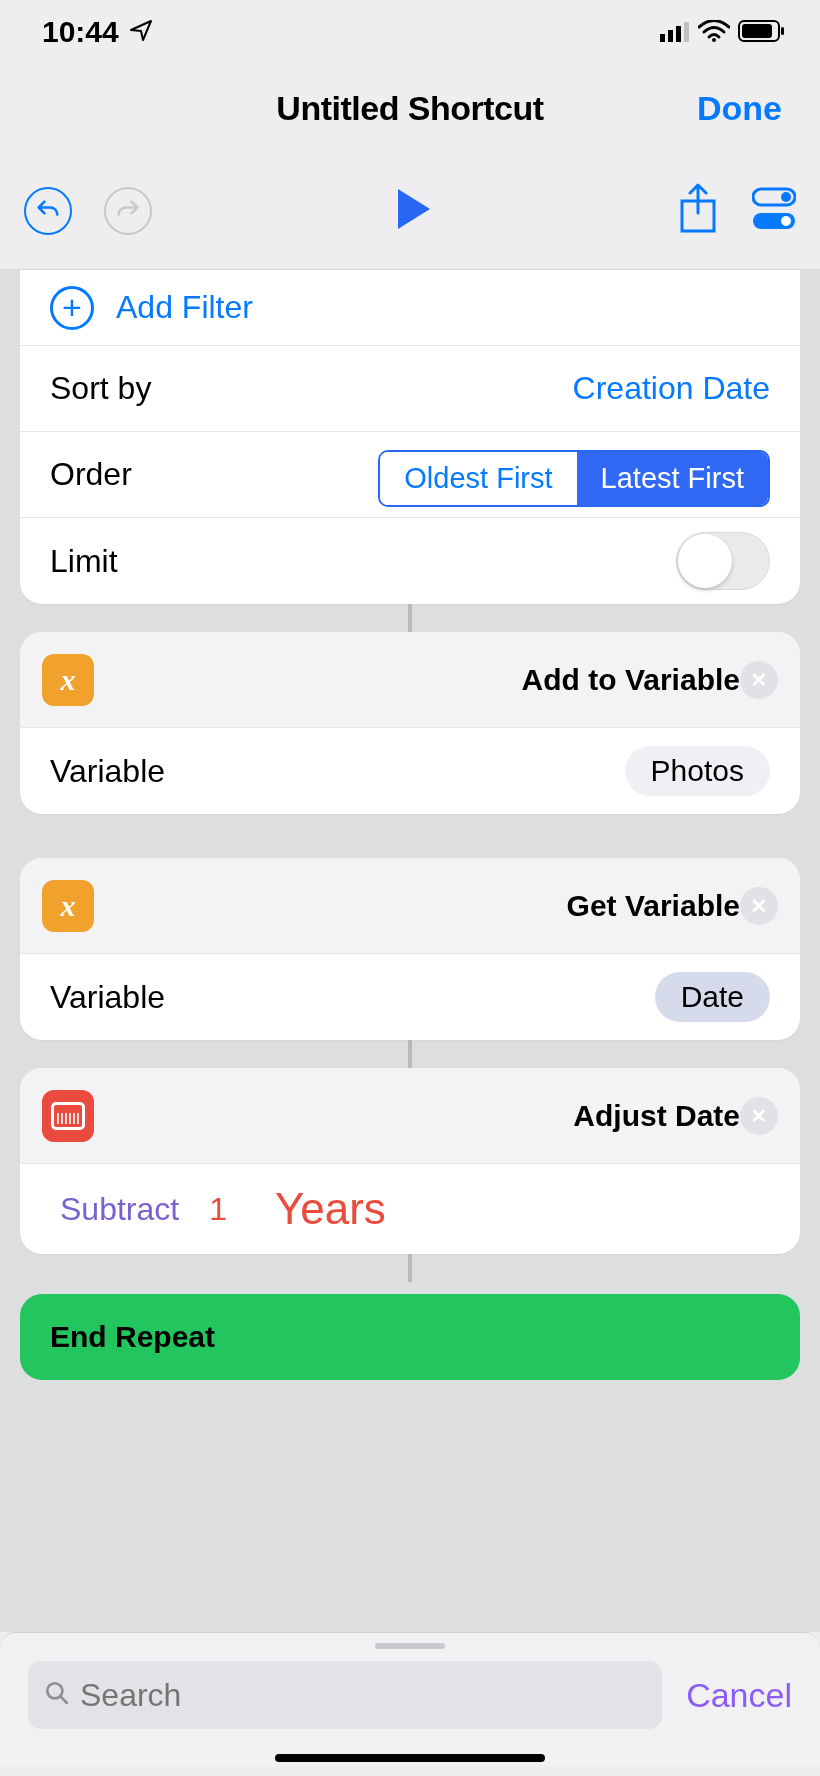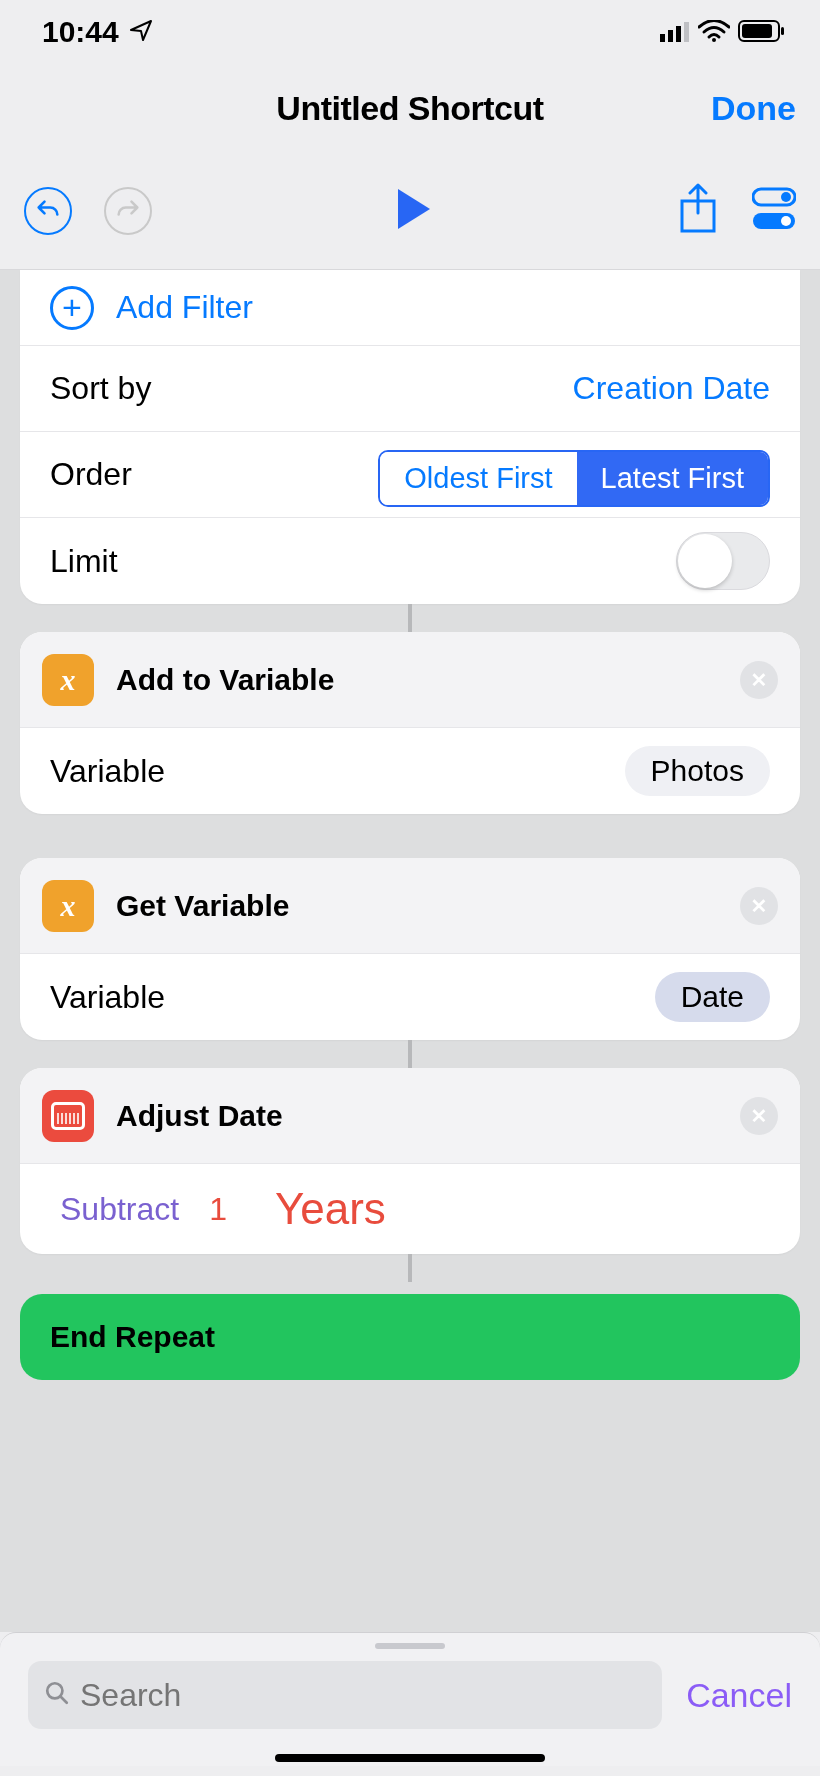--- a/index.html
+++ b/index.html
@@ -2,21 +2,21 @@
 <html><head>
 <meta charset="utf-8">
 <style>
   * { box-sizing: border-box; margin: 0; padding: 0; }
   html, body { width: 820px; height: 1776px; font-family: -apple-system, "SF Pro Text", "Helvetica Neue", Arial, sans-serif; background: #EEEEF0; color: #000; }
   .status-bar { height: 64px; display: flex; align-items: center; justify-content: space-between; padding: 0 34px 0 42px; font-size: 30px; font-weight: 600; }
   .status-left { display: flex; align-items: center; gap: 6px; }
   .status-right { display: flex; align-items: center; gap: 8px; }
   .header { height: 88px; display: flex; align-items: center; justify-content: center; position: relative; }
   .header-title { font-size: 34px; font-weight: 700; letter-spacing: -0.5px; }
-  .header-done { position: absolute; right: 24px; color: #057AFF; font-size: 34px; font-weight: 600; }
+  .header-done { position: absolute; right: 38px; color: #057AFF; font-size: 34px; font-weight: 600; }
   .toolbar { height: 118px; display: flex; align-items: center; justify-content: space-between; border-bottom: 1px solid #D8D8DB; padding: 0 24px; }
   .toolbar-left, .toolbar-right { display: flex; align-items: center; gap: 32px; }
   .tb-circ { width: 48px; height: 48px; border-radius: 24px; border: 2px solid #057AFF; display: flex; align-items: center; justify-content: center; }
   .tb-circ.disabled { border-color: #C9C9C9; }
   .main { padding: 0 0 0 0; background: #DDDEDF; height: calc(1776px - 64px - 88px - 118px - 134px - 10px); overflow: hidden; }
   .card { background: #fff; border-radius: 22px; margin: 0 20px; box-shadow: 0 1px 2px rgba(0,0,0,0.04); }
   .card.first { margin-top: 0; border-top-left-radius: 0; border-top-right-radius: 0; }
   .connector { width: 4px; height: 28px; background: #B7B8BA; margin: 0 auto; }
   .row { display: flex; align-items: center; justify-content: space-between; padding: 0 30px; border-bottom: 1px solid #E6E6E9; }
   .row:last-child { border-bottom: 0; }
@@ -29,21 +29,21 @@
   .seg { display: flex; border-radius: 10px; overflow: hidden; border: 2px solid #2866F4; margin-top: 8px; }
   .seg-opt { padding: 10px 24px; font-size: 29px; font-weight: 500; }
   .seg-opt.inactive { background: #fff; color: #057AFF; }
   .seg-opt.active { background: #3169F4; color: #fff; }
   .toggle { width: 94px; height: 58px; border-radius: 30px; background: #E9EAEC; position: relative; border: 1px solid #DADADE; }
   .toggle-knob { width: 54px; height: 54px; border-radius: 27px; background: #fff; position: absolute; top: 1px; left: 1px; box-shadow: 0 2px 4px rgba(0,0,0,0.2); }
   .action-header { display: flex; align-items: center; height: 96px; padding: 0 22px; background: #F3F3F5; border-top-left-radius: 22px; border-top-right-radius: 22px; border-bottom: 1px solid #E6E6E9; }
   .action-icon { width: 52px; height: 52px; border-radius: 12px; display: flex; align-items: center; justify-content: center; font-family: Georgia, 'Times New Roman', serif; font-style: italic; font-weight: 700; font-size: 30px; color: #fff; margin-right: 22px; }
   .action-icon.orange { background: #F0A22C; }
   .action-icon.red { background: #EB4B3E; }
-  .action-title { font-size: 30px; font-weight: 700; flex: 1; }
+  .action-title { font-size: 30px; font-weight: 700; flex: 1; text-align: right; }
   .close-x { width: 38px; height: 38px; border-radius: 19px; background: #E1E2E5; color: #fff; display: flex; align-items: center; justify-content: center; font-size: 20px; font-weight: 700; }
   .pill { background: #EFF0F4; border-radius: 26px; padding: 8px 26px; font-size: 30px; font-weight: 400; }
   .pill.blue { background: #D6DBEC; font-weight: 500; }
   .adjust-row { height: 90px; display: flex; align-items: center; padding: 0 40px; gap: 24px; }
   .adj-op { color: #7A61D0; font-size: 32px; font-weight: 400; }
   .adj-num { color: #E84C3D; font-size: 32px; font-weight: 400; margin-left: 6px; margin-right: 24px; }
   .adj-unit { color: #E84C3D; font-size: 44px; font-weight: 400; }
   .end-repeat { margin: 0 20px; margin-top: 12px; height: 86px; background: #22c55e; border-radius: 22px; display: flex; align-items: center; padding: 0 30px; font-size: 30px; font-weight: 700; }
   .gap { height: 44px; }
 

